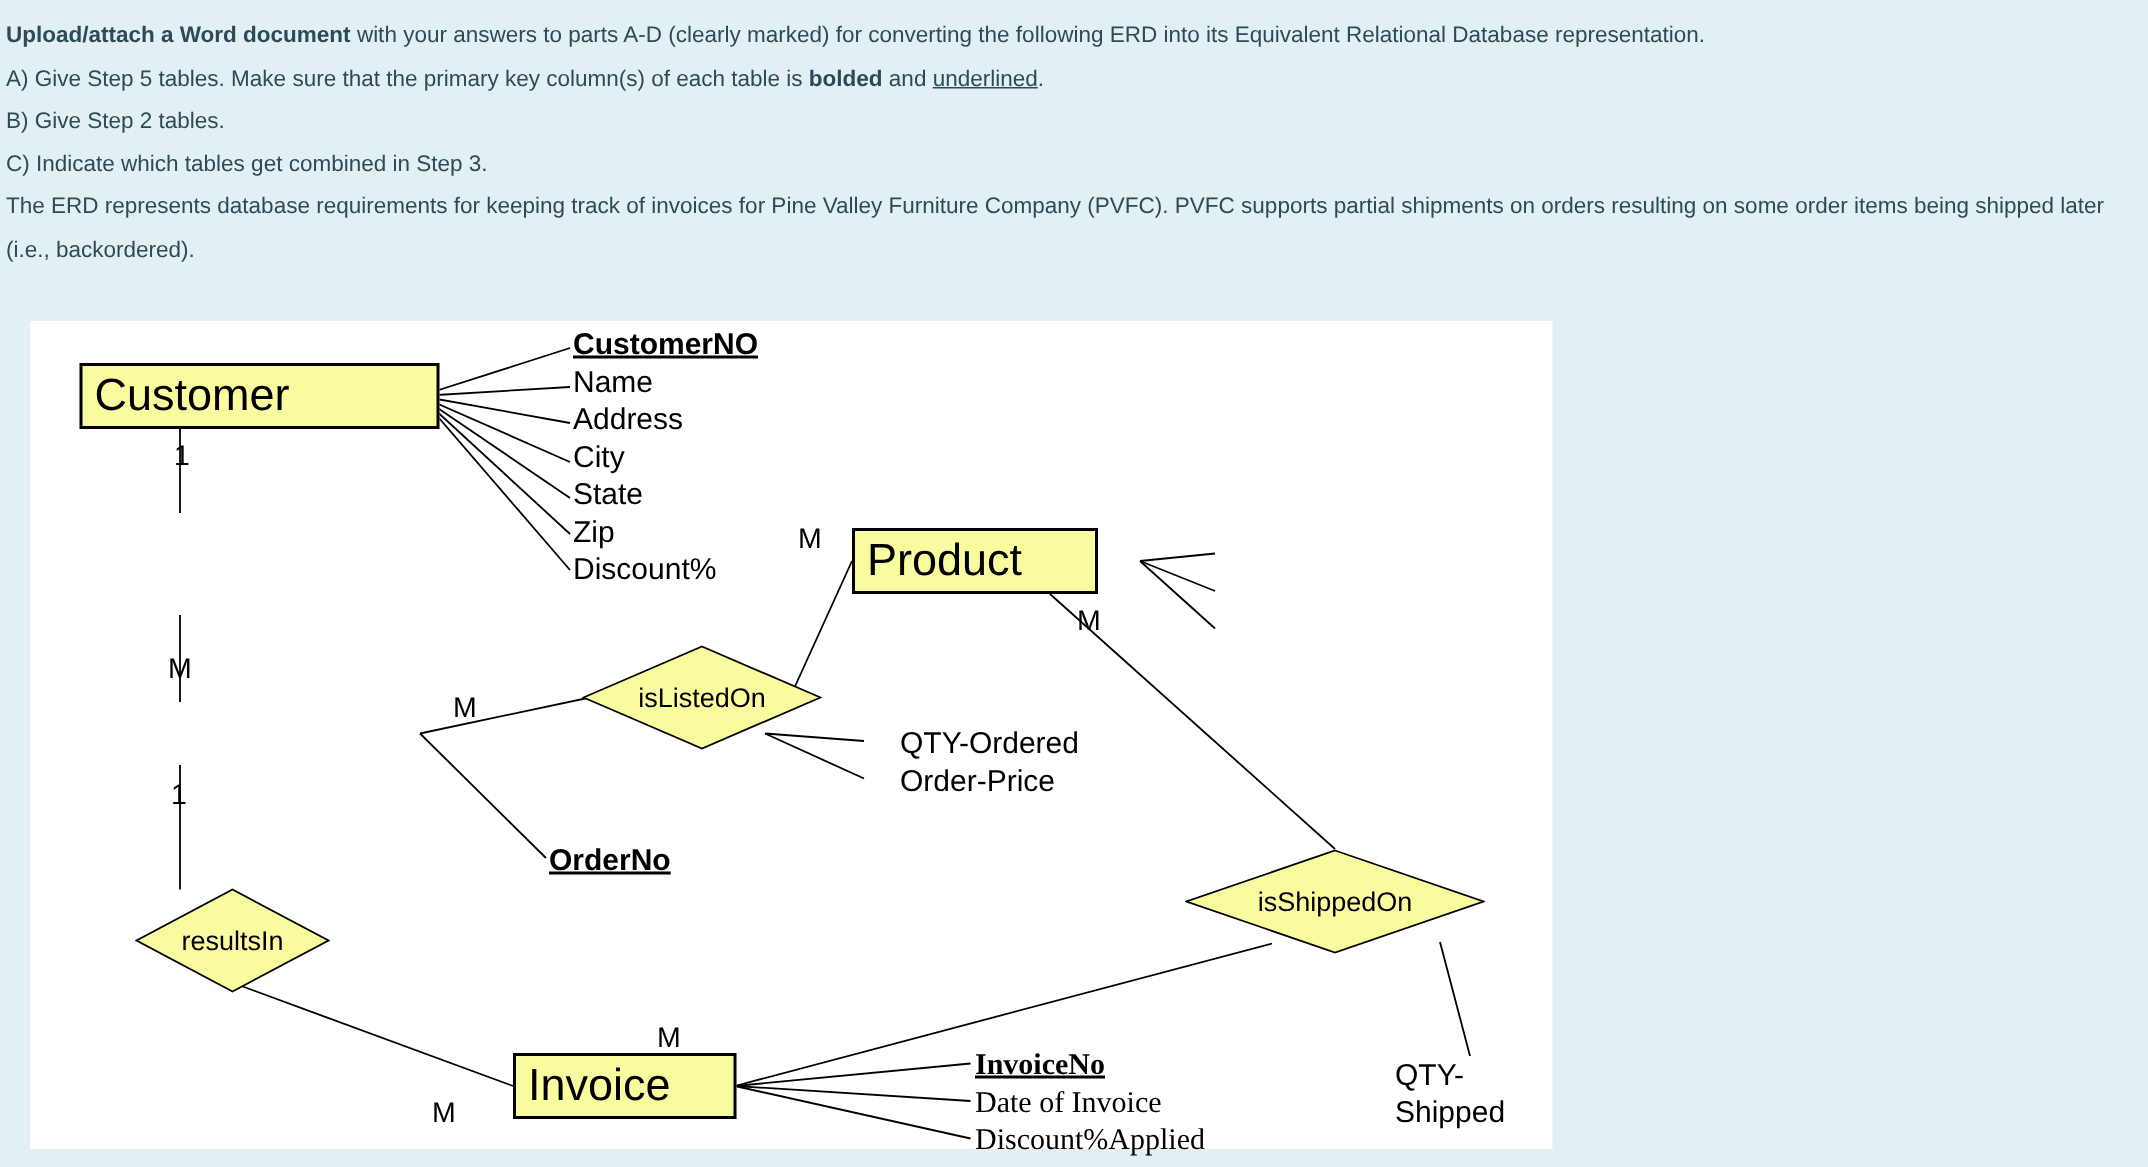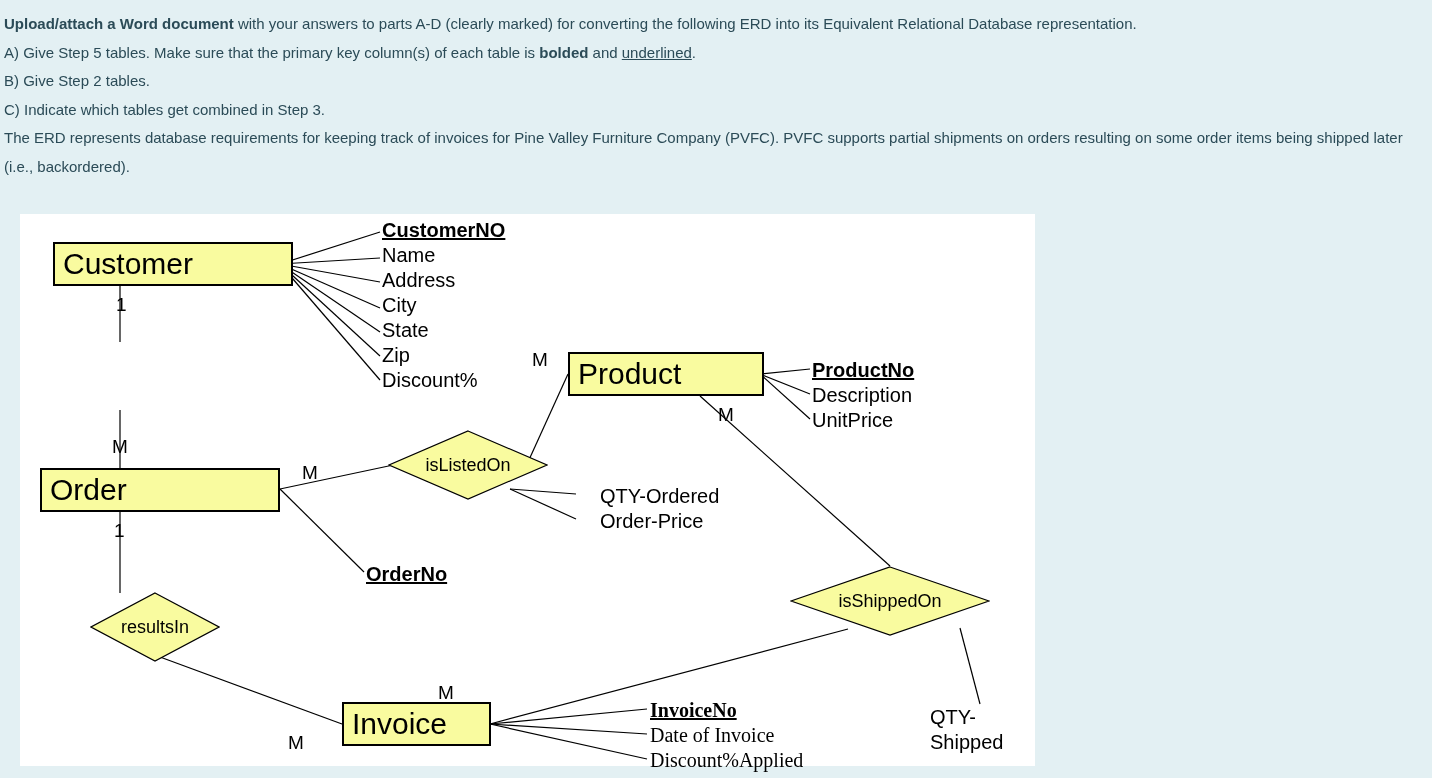--- a/index.html
+++ b/index.html
@@ -130,24 +130,21 @@
     <line x1="940" y1="414" x2="960" y2="490" stroke="#000" stroke-width="1.2"></line>
 
     <line x1="470" y1="510" x2="627" y2="495" stroke="#000" stroke-width="1.2"></line>
     <line x1="470" y1="510" x2="627" y2="520" stroke="#000" stroke-width="1.2"></line>
     <line x1="470" y1="510" x2="627" y2="545" stroke="#000" stroke-width="1.2"></line>
   </svg>
 
   <div class="entity" style="left:20px; top:28px; width:240px; height:44px;margin-left:13px;">
     <span>Customer</span>
   </div>
-  <div class="entity" style="left:20px; top:254px; width:240px; height:44px;">
-    <span>Order</span>
-  </div>
-  <div class="entity" style="left:548px; top:138px; width:196px; height:44px;text-align:right;">
+  <div class="entity" style="left:548px; top:138px; width:164px; height:44px;text-align:right;">
     <span>Product</span>
   </div>
   <div class="entity" style="left:322px; top:488px; width:149px; height:44px;">
     <span>Invoice</span>
   </div>
 
   <div class="relation" style="left:70px; top:378px;">
     <svg class="relation-svg" viewBox="0 0 130 70">
         <polygon points="65,1 129,35 65,69 1,35" fill="#f9fb9f" stroke="#000" stroke-width="1.2"></polygon>
       </svg>
@@ -171,25 +168,20 @@
     <div>Name</div>
     <div>Address</div>
     <div>City</div>
     <div>State</div>
     <div>Zip</div>
     <div>Discount%</div>
   </div>
   <div class="attrs" style="left:346px; top:348px;">
     <div class="pk">OrderNo</div>
   </div>
-  <div class="attrs" style="left:792px; top:144px;">
-    <div class="pk">ProductNo</div>
-    <div>Description</div>
-    <div>UnitPrice</div>
-  </div>
   <div class="attrs" style="left:630px; top:484px;font-family:Liberation Serif, serif;">
     <div class="pk">InvoiceNo</div>
     <div>Date of Invoice</div>
     <div>Discount%Applied</div>
   </div>
   <div class="attrs" style="left:558px; top:270px;margin-left:22px;">
     <div>QTY-Ordered</div>
     <div>Order-Price</div>
   </div>
   <div class="attrs" style="left:910px; top:491px;">

